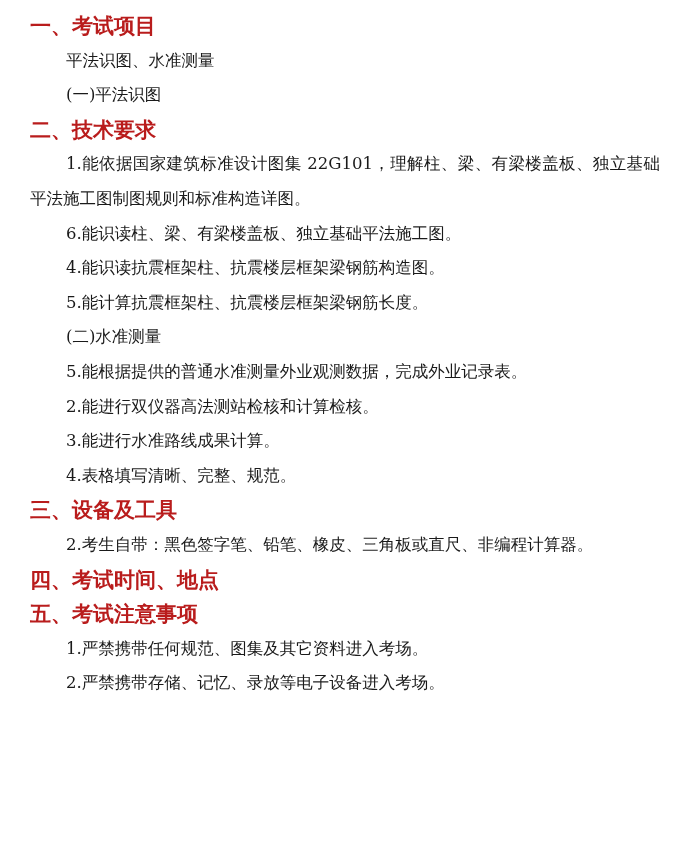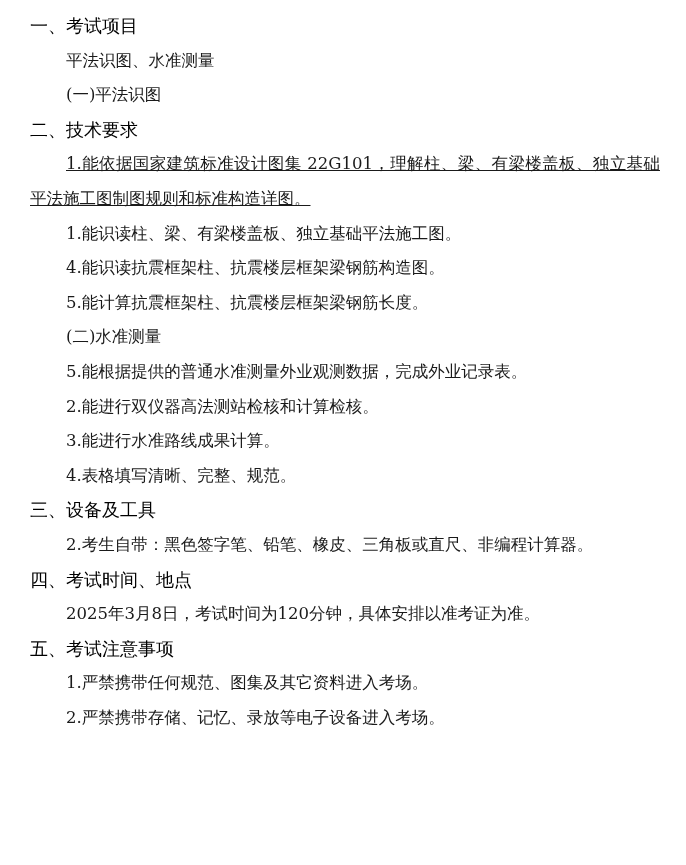--- a/index.html
+++ b/index.html
@@ -1,43 +1,42 @@
 <!DOCTYPE html>
 <html><head>
 <meta charset="utf-8">
 <style>
   html, body { margin: 0; padding: 0; background: #ffffff; }
   body { width: 686px; height: 865px; overflow: hidden; position: relative; color: #1a1a1a; }
   .doc { position: absolute; left: 30px; top: 9px; width: 630px; font-family: "DejaVu Serif", "Liberation Serif", serif; font-size: 16.5px; }
   .line { height: 34.6px; line-height: 34.6px; white-space: nowrap; }
-  .h { font-family: "DejaVu Sans", "Liberation Sans", sans-serif; font-weight: normal; font-size: 18px; color: #000000; }
+  .h { font-family: "DejaVu Sans", "Liberation Sans", sans-serif; font-weight: bold; font-size: 21px; color: #b91c1c; }
   .ind { padding-left: 36px; }
-  .p { text-indent: 36px; line-height: 34.6px; white-space: normal; text-align: justify; text-decoration: underline; }
+  .p { text-indent: 36px; line-height: 34.6px; white-space: normal; text-align: justify; }
 </style>
 </head>
 <body>
 
 <div class="doc">
   <div class="line h">一、考试项目</div>
   <div class="line ind">平法识图、水准测量</div>
 
   <div class="line ind">(一)平法识图</div>
   <div class="line h">二、技术要求</div>
   <div class="p">1.能依据国家建筑标准设计图集 22G101，理解柱、梁、有梁楼盖板、独立基础平法施工图制图规则和标准构造详图。</div>
-  <div class="line ind">1.能识读柱、梁、有梁楼盖板、独立基础平法施工图。</div>
+  <div class="line ind">6.能识读柱、梁、有梁楼盖板、独立基础平法施工图。</div>
   <div class="line ind">4.能识读抗震框架柱、抗震楼层框架梁钢筋构造图。</div>
   <div class="line ind">5.能计算抗震框架柱、抗震楼层框架梁钢筋长度。</div>
   <div class="line ind">(二)水准测量</div>
   <div class="line ind">5.能根据提供的普通水准测量外业观测数据，完成外业记录表。</div>
   <div class="line ind">2.能进行双仪器高法测站检核和计算检核。</div>
   <div class="line ind">3.能进行水准路线成果计算。</div>
   <div class="line ind">4.表格填写清晰、完整、规范。</div>
 
   <div class="line h">三、设备及工具</div>
   <div class="line ind">2.考生自带：黑色签字笔、铅笔、橡皮、三角板或直尺、非编程计算器。</div>
 
   <div class="line h">四、考试时间、地点</div>
-  <div class="line ind">2025年3月8日，考试时间为120分钟，具体安排以准考证为准。</div>
 
   <div class="line h">五、考试注意事项</div>
   <div class="line ind">1.严禁携带任何规范、图集及其它资料进入考场。</div>
   <div class="line ind">2.严禁携带存储、记忆、录放等电子设备进入考场。</div>
 </div>
 
 </body></html>

